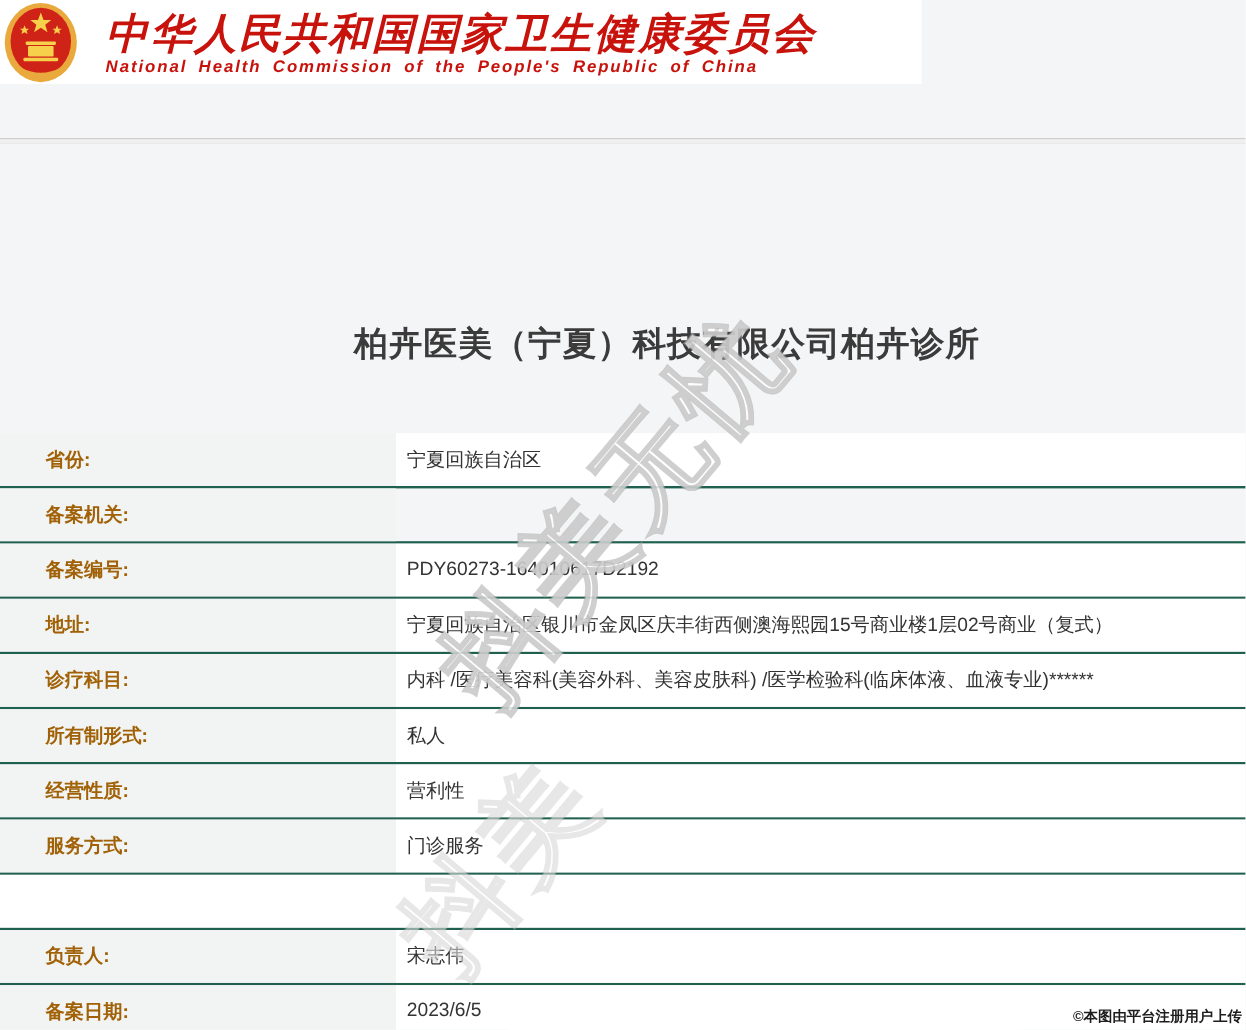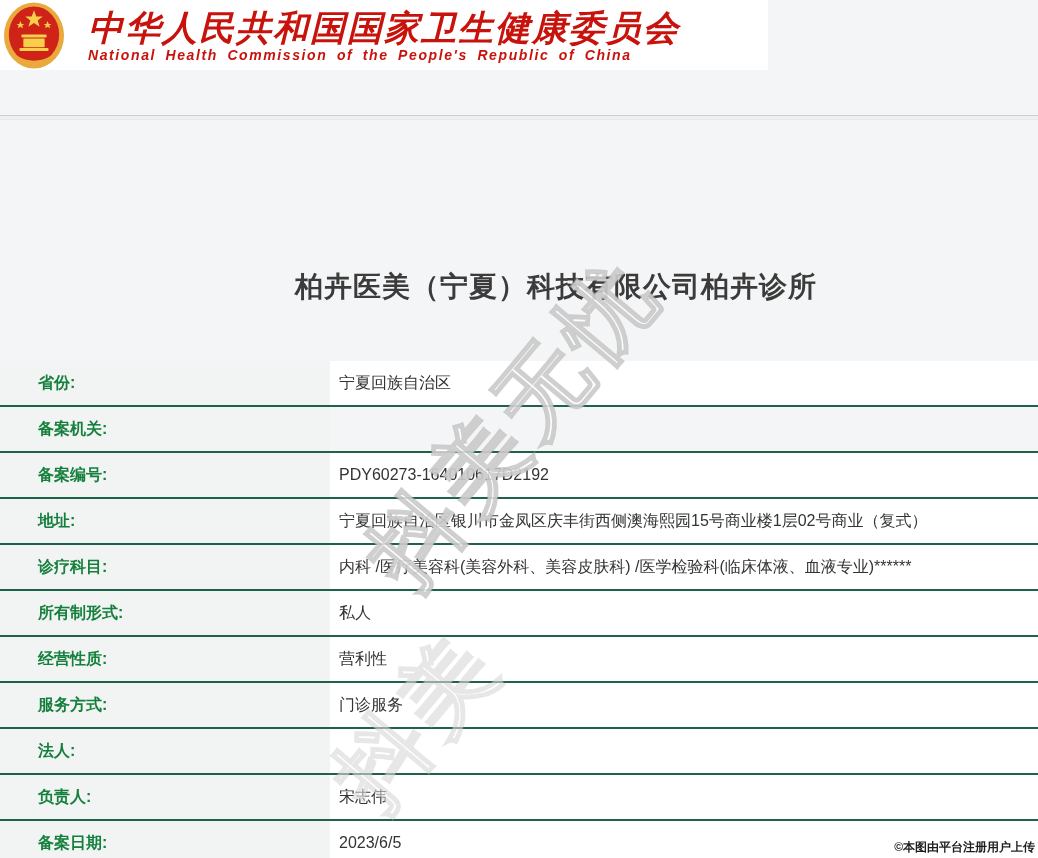--- a/index.html
+++ b/index.html
@@ -21,21 +21,21 @@
   .notice-line{white-space:nowrap;}
 
   
   .result-title{position:absolute;top:268px;left:295px;font-size:28px;letter-spacing:1px;
                 color:#3b3b3b;white-space:nowrap;font-weight:700;}
 
   
   .fields{position:absolute;top:361px;left:0;width:1038px;}
   .row{display:flex;height:44px;border-bottom:2px solid #20604e;}
   .cell{display:flex;align-items:center;box-sizing:border-box;font-size:16px;}
-  .cell.label{width:330px;background:#f2f3f3;color:#15803d;font-weight:bold;padding-left:38px;}
+  .cell.label{width:330px;background:#f2f3f3;color:#a16207;font-weight:bold;padding-left:38px;}
   .cell.value{flex:1;background:#ffffff;color:#333333;padding-left:9px;}
 
   
   .watermark{position:absolute;left:318px;top:363px;white-space:nowrap;pointer-events:none;
              font-size:90px;letter-spacing:8px;font-weight:bold;
              color:rgba(255,255,255,0.82);
              -webkit-text-stroke:2px rgba(168,168,168,0.55);
              transform:rotate(-50deg);z-index:5;}
   .watermark-2{position:absolute;left:320px;top:660px;white-space:nowrap;pointer-events:none;
              font-size:90px;letter-spacing:8px;font-weight:bold;
@@ -99,21 +99,20 @@
       </div>
       <div class="row">
         <div class="cell label">经营性质:</div>
         <div class="cell value">营利性</div>
       </div>
       <div class="row">
         <div class="cell label">服务方式:</div>
         <div class="cell value">门诊服务</div>
       </div>
       <div class="row">
-        <div class="cell label">法人:</div>
         <div class="cell value"></div>
       </div>
       <div class="row">
         <div class="cell label">负责人:</div>
         <div class="cell value">宋志伟</div>
       </div>
       <div class="row">
         <div class="cell label">备案日期:</div>
         <div class="cell value">2023/6/5</div>
       </div>

